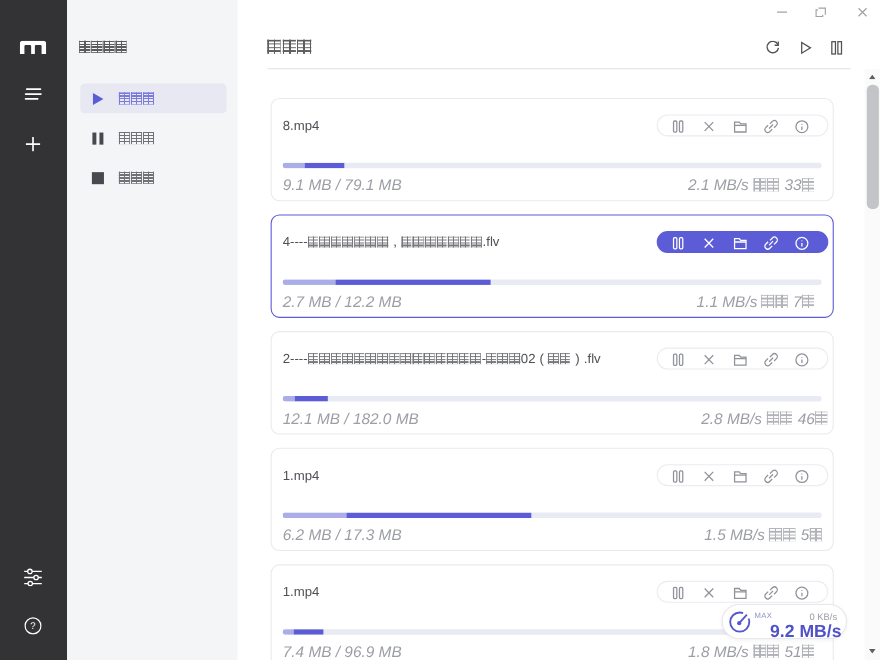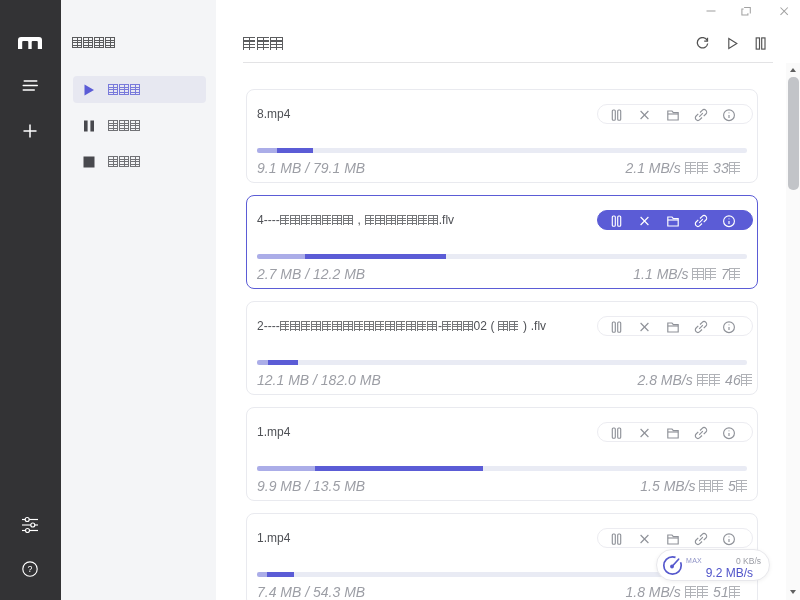--- a/index.html
+++ b/index.html
@@ -223,21 +223,21 @@
   </svg>
   <svg style="left:124px" width="14" height="14" viewBox="0 0 14 14">
     <circle cx="7" cy="7.2" r="5.4" stroke="#8f9299" fill="none" stroke-width="1.15"></circle>
     <path d="M7 4.6 V5.3 M7 6.9 V10.1" stroke="#8f9299" fill="none" stroke-width="1.15"></path>
   </svg>
       </div>
     <div class="bar">
       <div class="seg" style="left:0px;width:58px;background:#abade8"></div>
       <div class="seg" style="left:58px;width:168px;background:#5b5cd6"></div>
     </div>
-    <div class="stats" style="left:10px">9.9 MB / 13.5 MB</div>
+    <div class="stats" style="left:10px">6.2 MB / 17.3 MB</div>
     <div class="stats" style="right:9px">1.5 MB/s <span class="c"></span><span class="c"></span> 5<span class="c"></span></div>
   </div>
     <div class="card" style="top:513px;border-color:#e9eaef">
     <div class="title">1.mp4</div>
     <div class="pill" style="">
   <svg style="left:12px" width="13" height="14" viewBox="0 0 13 14">
     <rect x="2.3" y="2" width="3" height="10.2" rx="1" stroke="#8f9299" fill="none" stroke-width="1.15"></rect>
     <rect x="7.7" y="2" width="3" height="10.2" rx="1" stroke="#8f9299" fill="none" stroke-width="1.15"></rect>
   </svg>
   <svg style="left:40px" width="13" height="14" viewBox="0 0 13 14">
@@ -253,21 +253,21 @@
   </svg>
   <svg style="left:124px" width="14" height="14" viewBox="0 0 14 14">
     <circle cx="7" cy="7.2" r="5.4" stroke="#8f9299" fill="none" stroke-width="1.15"></circle>
     <path d="M7 4.6 V5.3 M7 6.9 V10.1" stroke="#8f9299" fill="none" stroke-width="1.15"></path>
   </svg>
       </div>
     <div class="bar">
       <div class="seg" style="left:0px;width:10px;background:#abade8"></div>
       <div class="seg" style="left:10px;width:27px;background:#5b5cd6"></div>
     </div>
-    <div class="stats" style="left:10px">7.4 MB / 54.3 MB</div>
+    <div class="stats" style="left:10px">7.4 MB / 96.9 MB</div>
     <div class="stats" style="right:16px">1.8 MB/s <span class="c"></span><span class="c"></span> 51<span class="c"></span></div>
   </div>
   </div>
 
 <div class="abs" style="left:786px;top:63px;width:14px;height:537px;background:#fafafa">
   <svg class="abs" style="left:4px;top:5px" width="6" height="4" viewBox="0 0 6 4">
       <path d="M3 0 L6 4 H0 Z" fill="#5f5f5f"></path>
     </svg>
   <div class="abs" style="left:1.5px;top:14px;width:11px;height:113px;background:#c2c4c8;border-radius:5px"></div>
   <svg class="abs" style="left:4px;top:527px" width="6" height="4" viewBox="0 0 6 4">
@@ -276,14 +276,14 @@
 </div>
 
 <div class="abs" style="left:656px;top:549px;width:114px;height:32px;background:#fff;border:1px solid #e8e8ec;border-radius:16px;z-index:10;box-shadow:0 1px 4px rgba(0,0,0,.06)">
   <svg class="abs" style="left:5px;top:5px" width="21" height="21" viewBox="0 0 21 21">
     <circle cx="10.5" cy="10.5" r="8.7" fill="none" stroke="#5558cd" stroke-width="1.7" stroke-dasharray="47.5 7.2" stroke-dashoffset="3.7"></circle>
     <circle cx="10" cy="11.5" r="1.9" fill="#5558cd"></circle>
     <path d="M10 11.5 L16.6 4.2" stroke="#5558cd" stroke-width="1.7" stroke-linecap="round"></path>
   </svg>
   <div class="abs" style="left:29px;top:7px;font-size:7px;color:#8f93c6;letter-spacing:.3px">MAX</div>
   <div class="abs" style="right:8px;top:5.5px;font-size:8.5px;color:#9a9ca4">0 KB/s</div>
-  <div class="abs" style="right:16px;top:16px;font-size:12px;color:#4f53c9;font-weight:normal">9.2 MB/s</div>
+  <div class="abs" style="right:4px;top:16px;font-size:16px;color:#4f53c9;font-weight:bold">9.2 MB/s</div>
 </div>
 
 </body></html>

